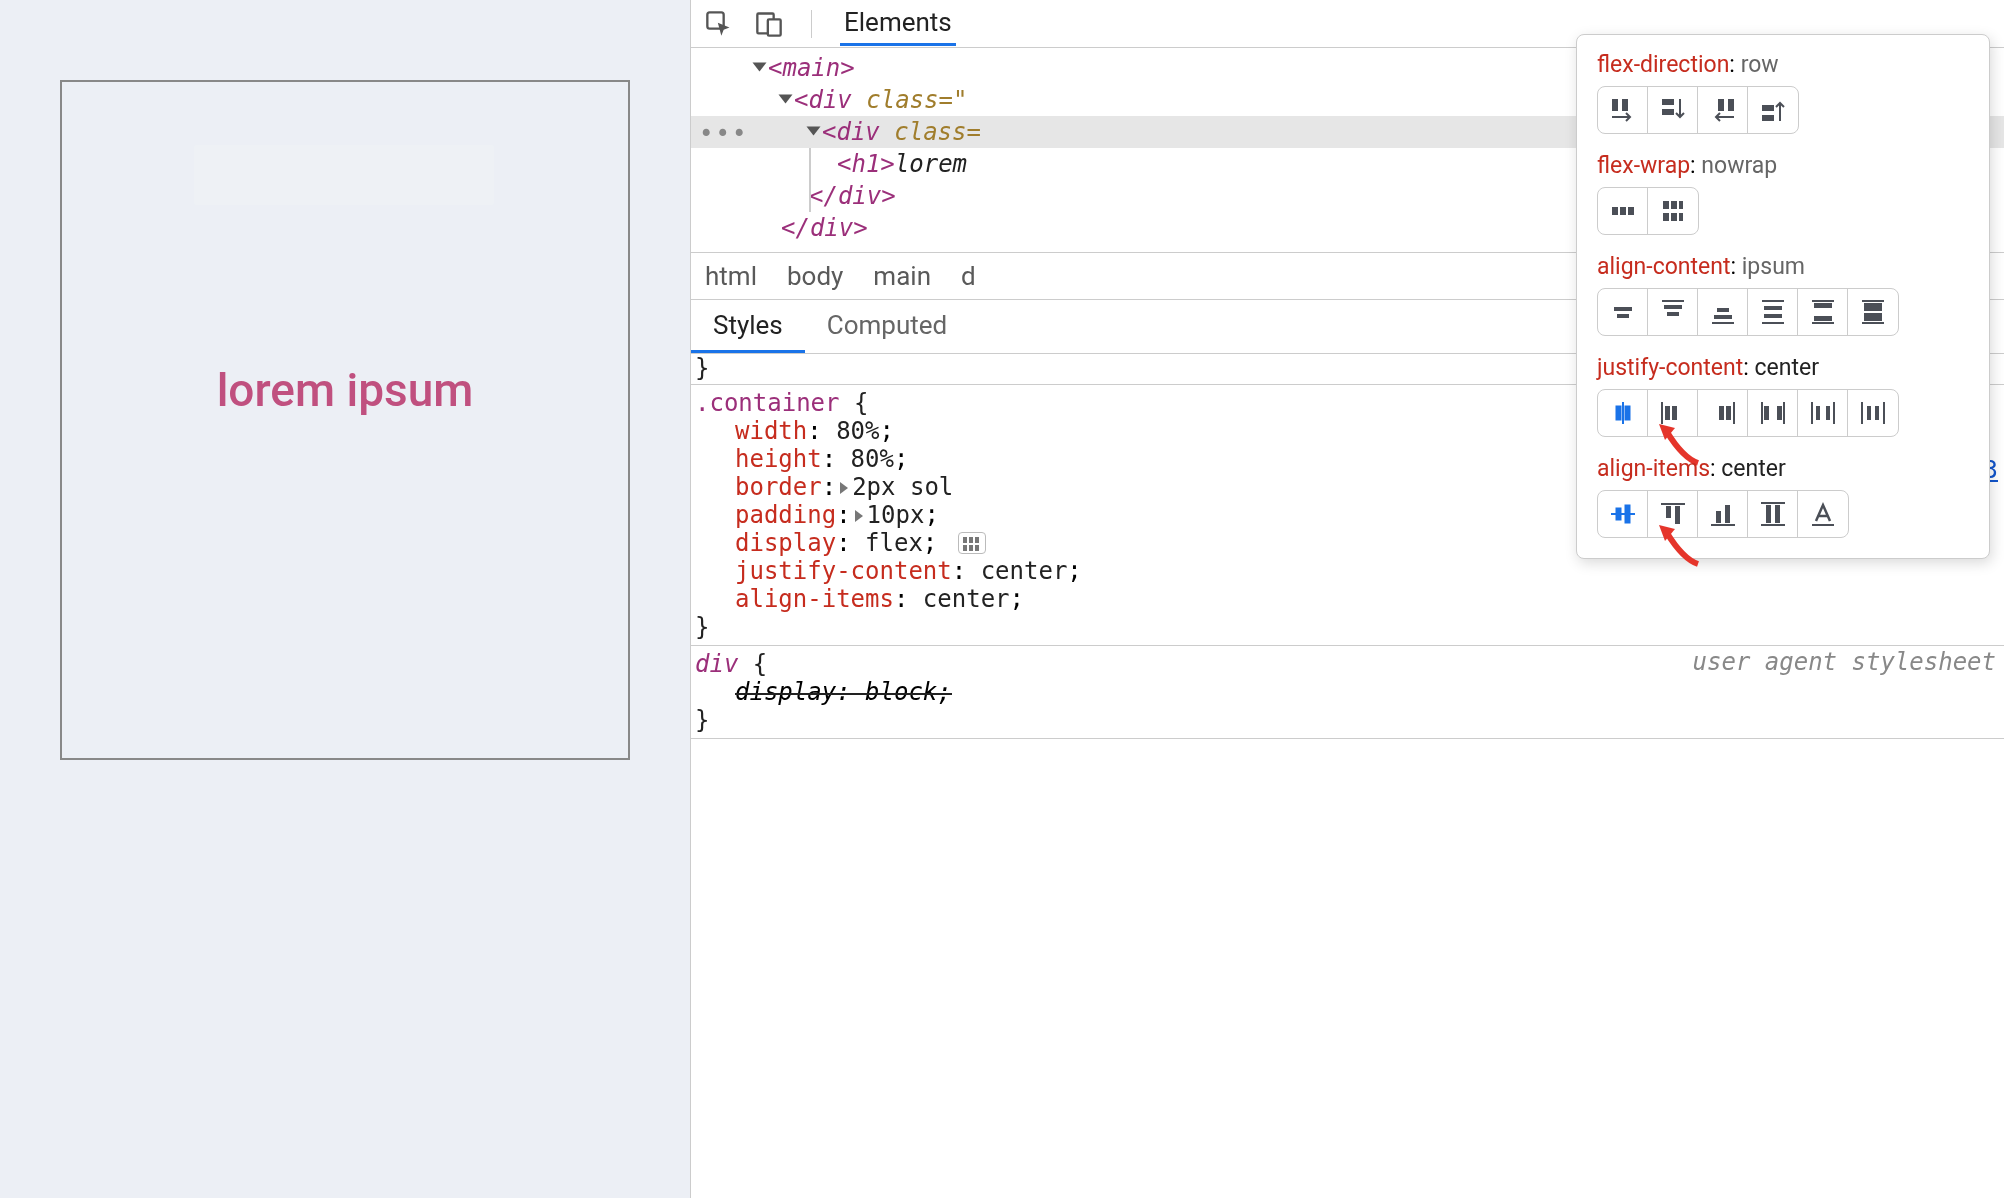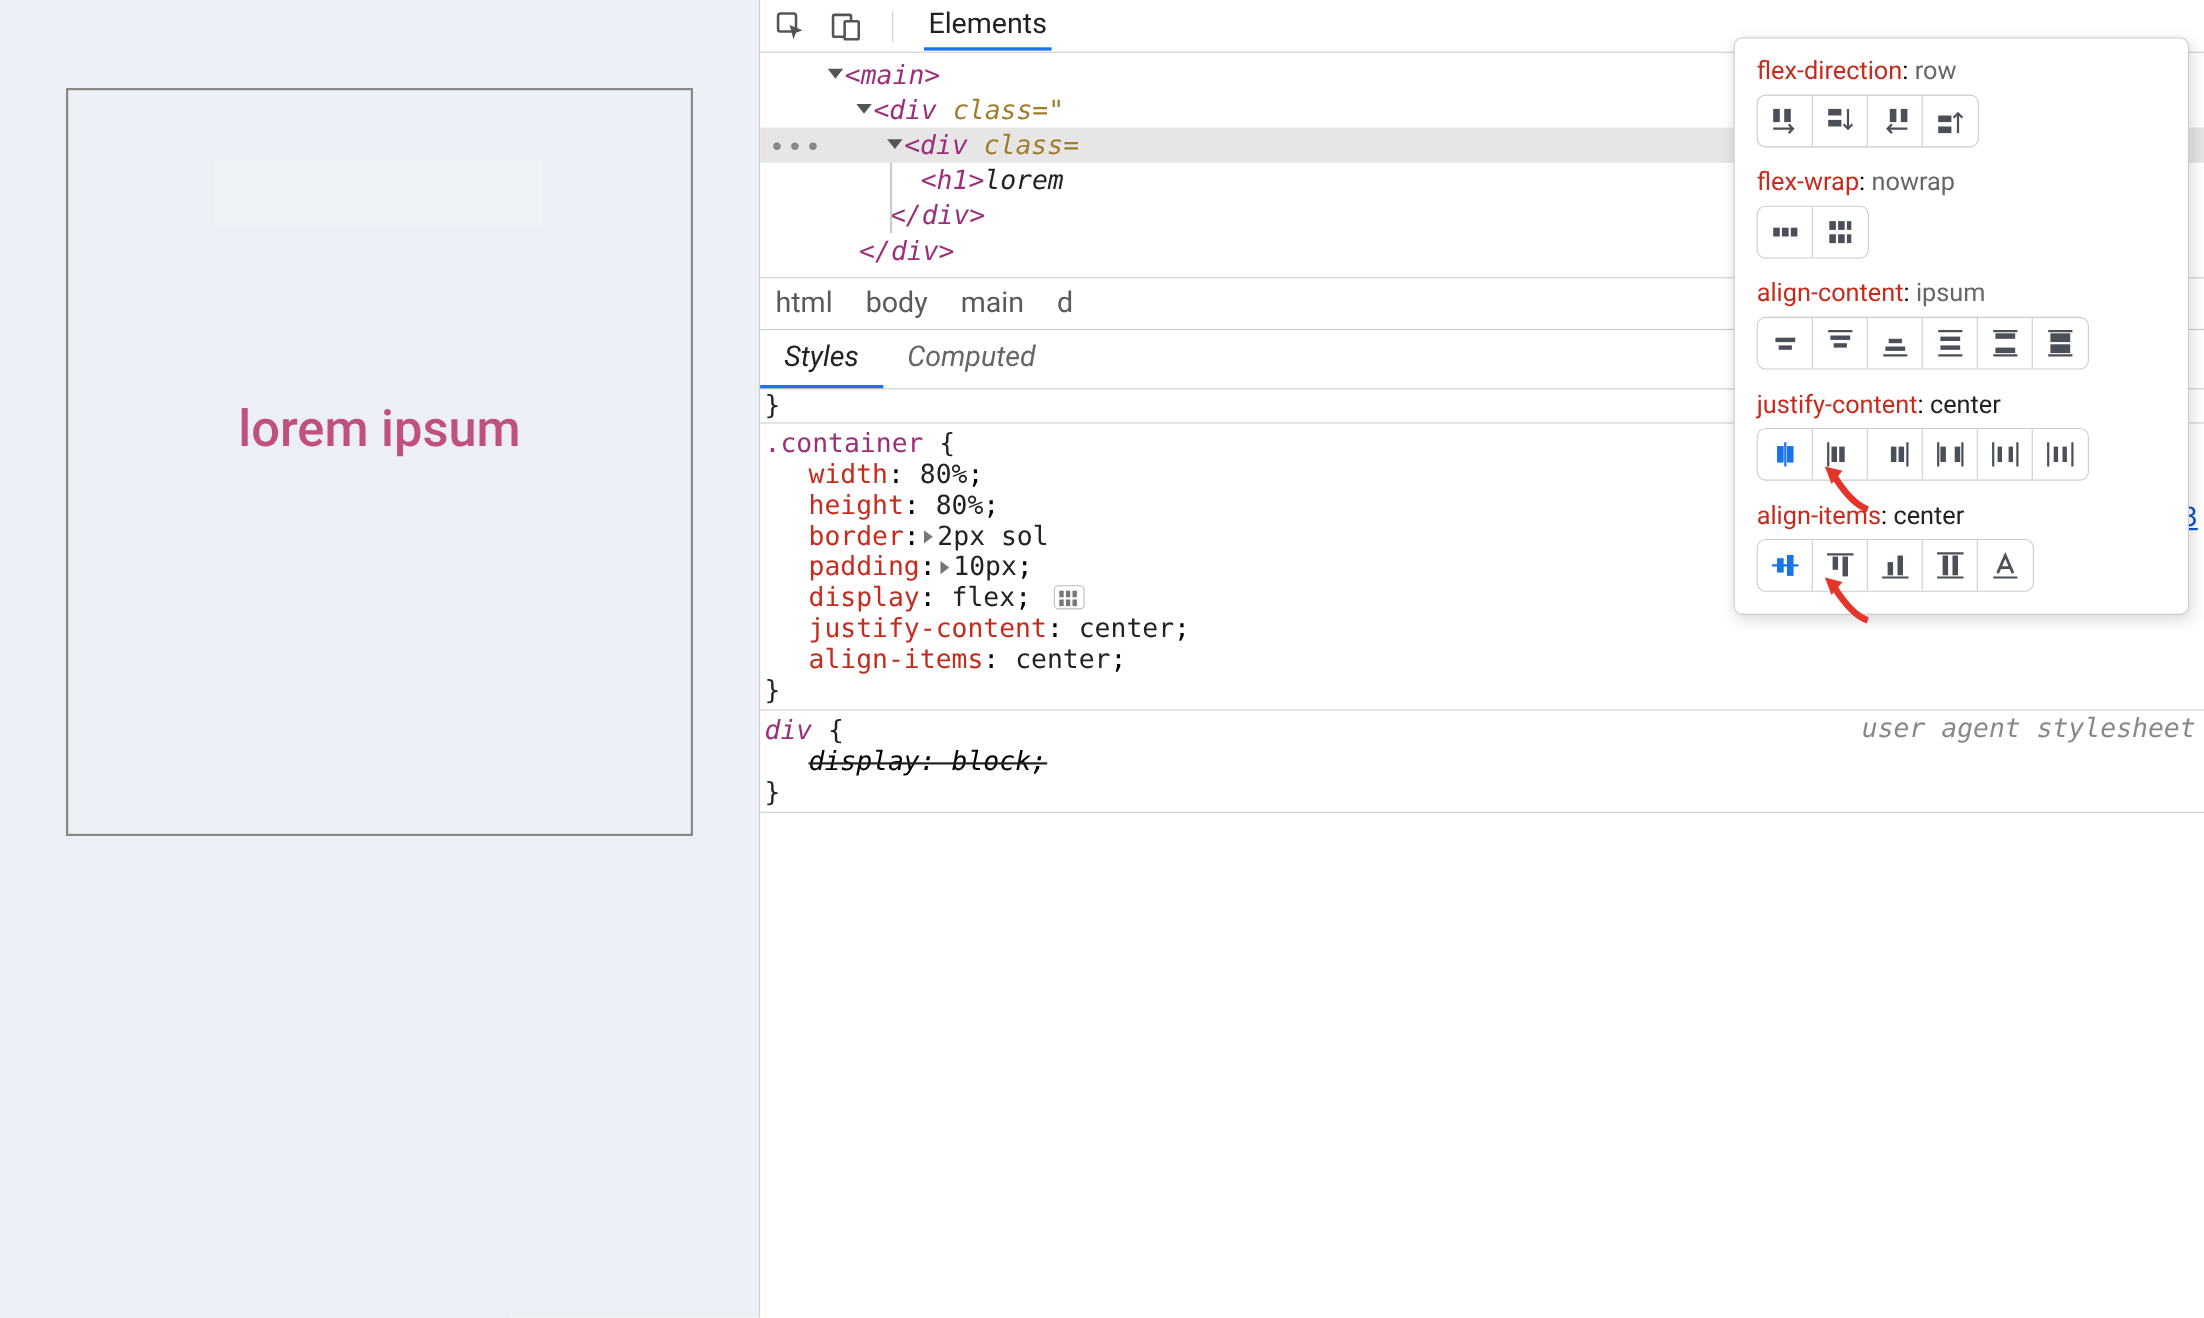--- a/index.html
+++ b/index.html
@@ -34,21 +34,21 @@
 .dom-tag { color: #9b2f7a; }
 .dom-attr { color: #a07d2c; }
 .dom-text { color: #222; }
 
 
 .breadcrumb { border-top: 1px solid #ccc; border-bottom: 1px solid #ccc; padding: 8px 14px; font-size: 26px; color: #5a5a5a; display:flex; gap: 30px; }
 .breadcrumb span { color: #5a5a5a; }
 
 
 .styles-tabs { display: flex; border-bottom: 1px solid #ccc; }
-.styles-tab { padding: 10px 22px; font-size: 26px; color: #666; font-style: italic; }
+.styles-tab { padding: 10px 22px; font-size: 26px; color: #666; }
 .styles-tab.active { color: #222; border-bottom: 3px solid #1a73e8; }
 
 
 .filter-row { border-bottom: 1px solid #ccc; padding: 6px 14px; }
 .filter-row input { border: none; font-size: 26px; width: 100%; outline: none; color: #666; }
 
 
 .css-rules { flex: 1; font-family: ui-monospace, Menlo, monospace; font-size: 24px; overflow: hidden; }
 .css-block { border-bottom: 1px solid #ccc; padding: 4px 14px 4px 4px; position: relative; }
 .css-selector { color: #9b2f7a; }

